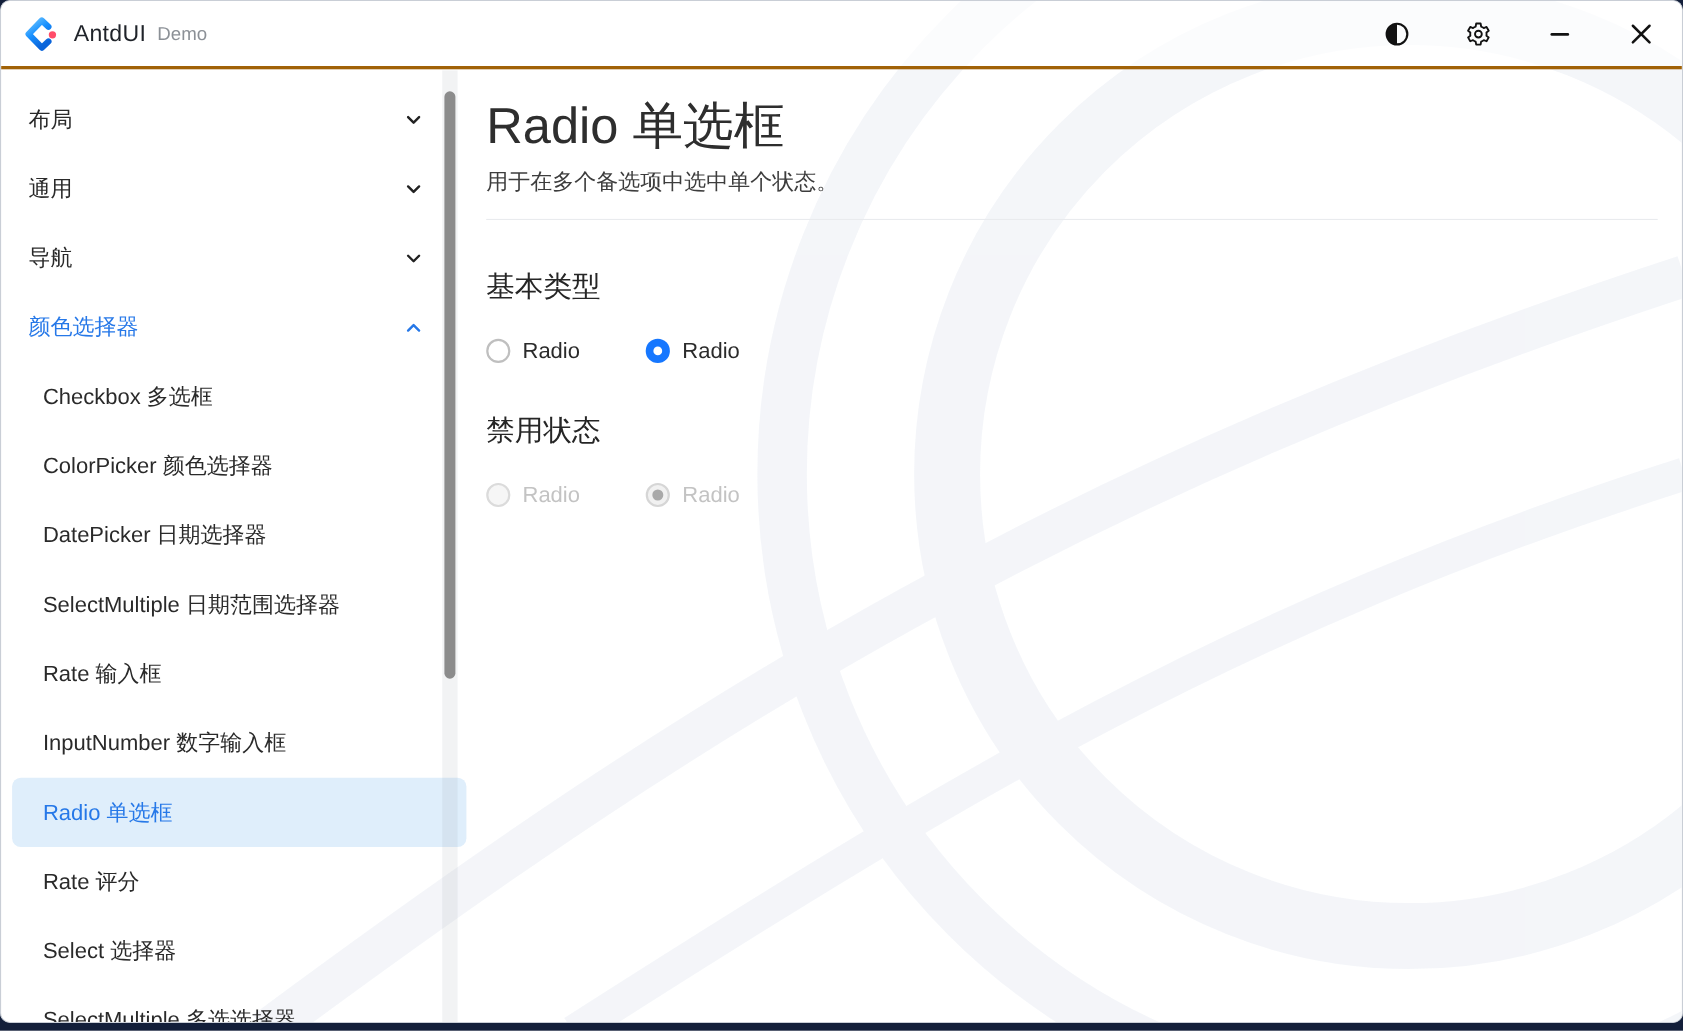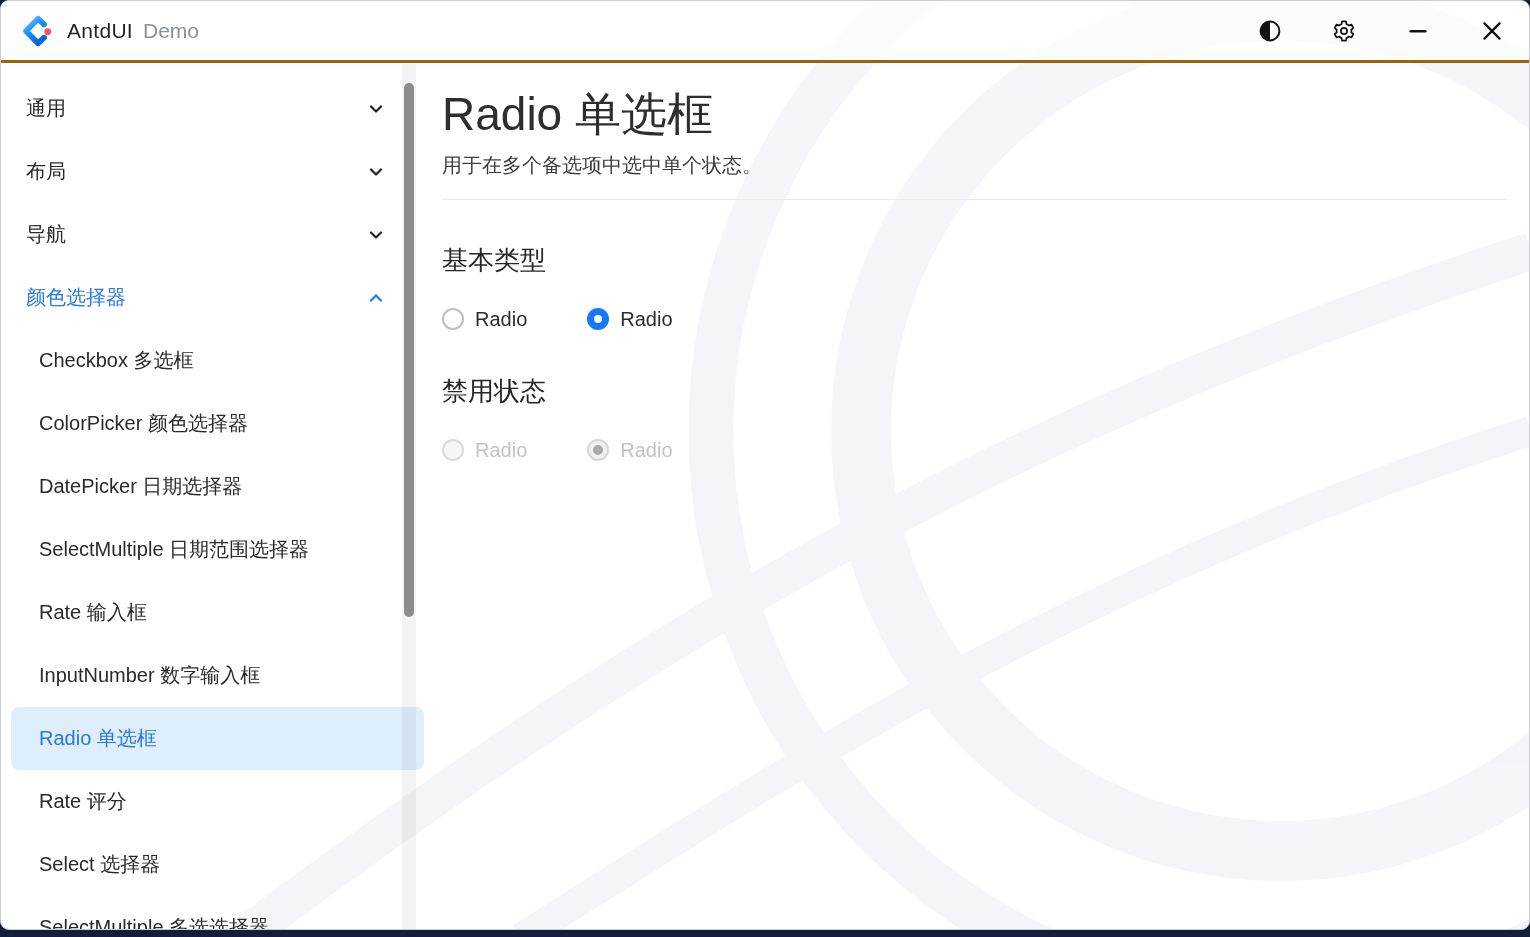--- a/index.html
+++ b/index.html
@@ -23,21 +23,21 @@
   .titlebar {
     position:relative; z-index:2;
     height:62px;
     display:flex; align-items:center;
     padding-left:21px;
     border-bottom:3px solid #a16207;
     background:rgba(255,255,255,.65);
   }
   .logo { width:32px; height:32px; margin-right:13px; display:block; }
   .app-name { font-size:21px; color:#1f2329; letter-spacing:.3px; }
-  .app-suffix { font-size:21px; color:#8b9096; margin-left:10px; }
+  .app-suffix { font-size:17px; color:#8b9096; margin-left:10px; }
   .controls { margin-left:auto; display:flex; align-items:center; gap:48px; padding-right:24px; }
   .ctl { width:26px; height:26px; display:flex; align-items:center; justify-content:center; cursor:pointer; }
 
   
   .sidebar {
     position:absolute; z-index:1;
     left:0; top:63px; width:433px; bottom:0;
     padding-top:13px;
     font-size:20px; color:#2a2a2a;
   }
@@ -136,28 +136,28 @@
         <svg viewBox="0 0 24 24" width="26" height="26" fill="none" stroke="#121212" stroke-width="2.1" stroke-linecap="round">
           <path d="M5 5 L19 19 M19 5 L5 19"></path>
         </svg>
       </div>
     </div>
   </div>
 
   <div class="sidebar">
 
     <div class="nav-row nav-group">
-      <span>通用</span>
+      <span>布局</span>
       <svg class="chev" viewBox="0 0 20 20" fill="none" stroke="#222" stroke-width="2.2" stroke-linecap="round" stroke-linejoin="round">
           <path d="M5 7.5 L10 12.5 L15 7.5"></path>
         </svg>
     </div>
 
     <div class="nav-row nav-group">
-      <span>布局</span>
+      <span>通用</span>
       <svg class="chev" viewBox="0 0 20 20" fill="none" stroke="#222" stroke-width="2.2" stroke-linecap="round" stroke-linejoin="round">
           <path d="M5 7.5 L10 12.5 L15 7.5"></path>
         </svg>
     </div>
 
     <div class="nav-row nav-group">
       <span>导航</span>
       <svg class="chev" viewBox="0 0 20 20" fill="none" stroke="#222" stroke-width="2.2" stroke-linecap="round" stroke-linejoin="round">
           <path d="M5 7.5 L10 12.5 L15 7.5"></path>
         </svg>

